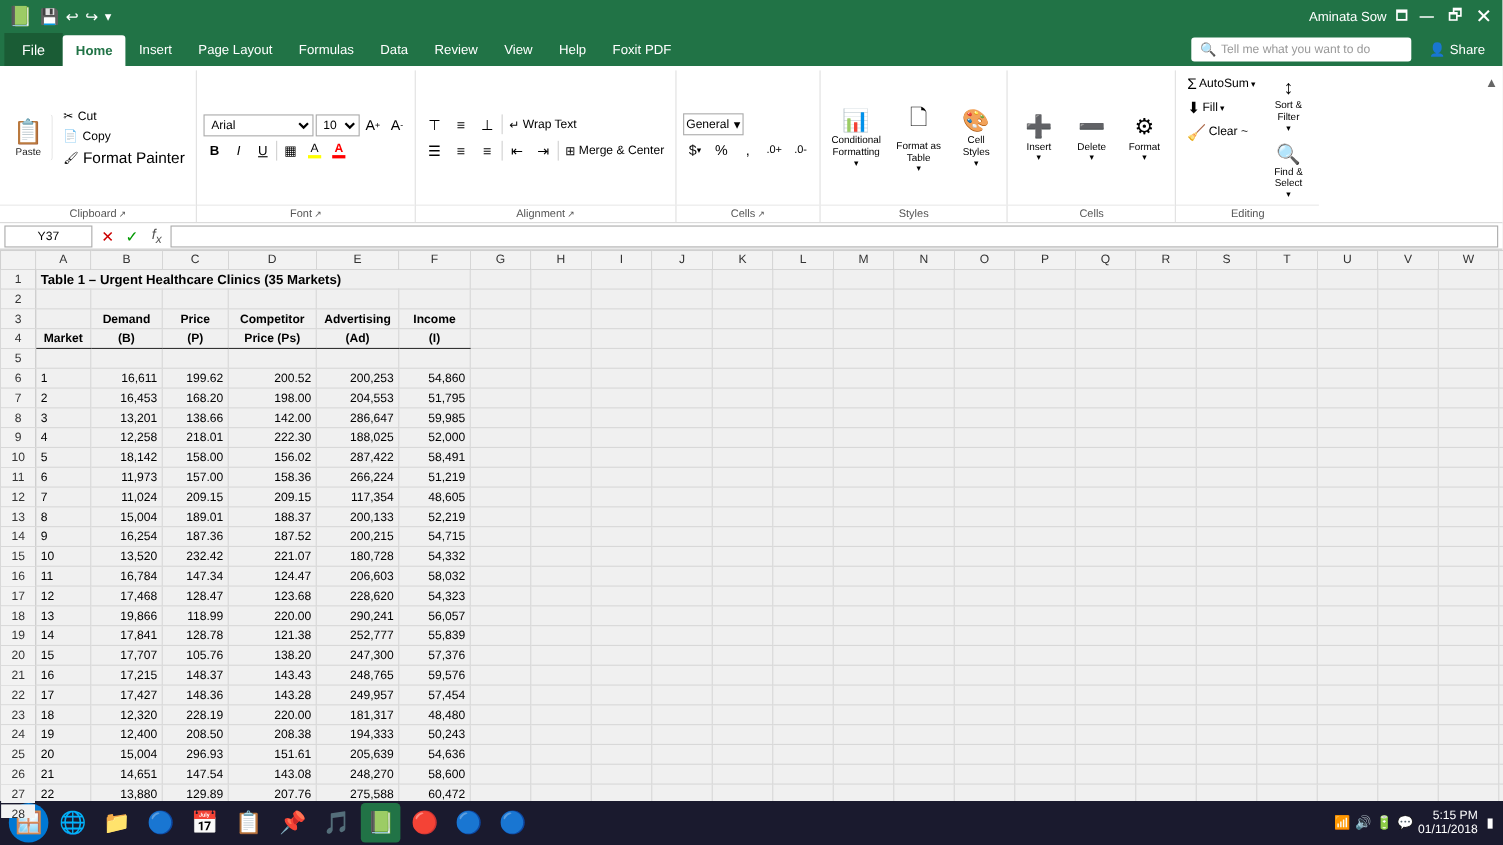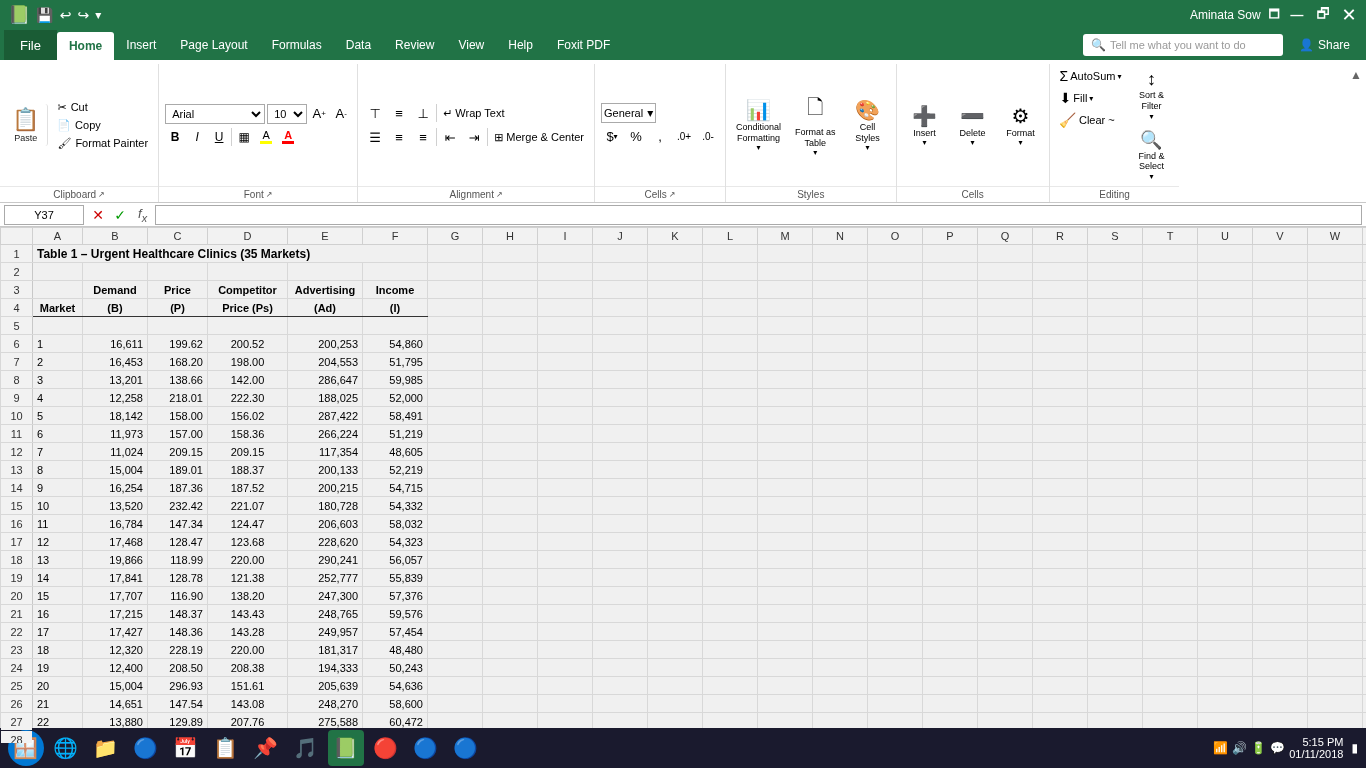--- a/index.html
+++ b/index.html
@@ -145,21 +145,21 @@
       color: #333;
       min-width: 32px;
       position: sticky;
       left: 0;
       z-index: 1;
       border-right: 1px solid #c8c8c8;
     }
     table.grid td.col-a { min-width: 50px; }
     table.grid td.col-b { min-width: 65px; text-align: right; }
     table.grid td.col-c { min-width: 60px; text-align: right; }
-    table.grid td.col-d { min-width: 80px; text-align: center; }
+    table.grid td.col-d { min-width: 80px; text-align: right; }
     table.grid td.col-e { min-width: 75px; text-align: right; }
     table.grid td.col-f { min-width: 65px; text-align: right; }
 
     
     .sheet-tabs-bar {
       height: 28px;
       background: #f0f0f0;
       display: flex;
       align-items: center;
       border-top: 1px solid #c8c8c8;
@@ -371,21 +371,21 @@
           <div class="small-btn">
             <span>✂</span>
             <span style="font-size:11px;">Cut</span>
           </div>
           <div class="small-btn">
             <span>📄</span>
             <span style="font-size:11px;">Copy</span>
           </div>
           <div class="small-btn">
             <span>🖌</span>
-            <span style="font-size:11px;">Format Painter</span>
+            <span style="font-size:14px;">Format Painter</span>
           </div>
         </div>
       </div>
       <div class="grp-label">
         <span>Clipboard</span>
         <span class="expand-arrow">↗</span>
       </div>
     </div>
 
     <div class="grp">
@@ -1130,21 +1130,21 @@
             <td style="min-width: 55px;"></td>
             <td style="min-width: 55px;"></td>
             <td style="min-width: 55px;"></td>
             <td style="min-width: 55px;"></td>
             <td style="min-width: 55px;"></td>
           </tr>
           <tr>
             <td class="row-num">20</td>
             <td class="col-a">15</td>
             <td class="col-b">17,707</td>
-            <td class="col-c">116.90</td>
+            <td class="col-c">105.76</td>
             <td class="col-d">138.20</td>
             <td class="col-e">247,300</td>
             <td class="col-f">57,376</td>
             <td style="min-width: 55px;"></td>
             <td style="min-width: 55px;"></td>
             <td style="min-width: 55px;"></td>
             <td style="min-width: 55px;"></td>
             <td style="min-width: 55px;"></td>
             <td style="min-width: 55px;"></td>
             <td style="min-width: 55px;"></td>

